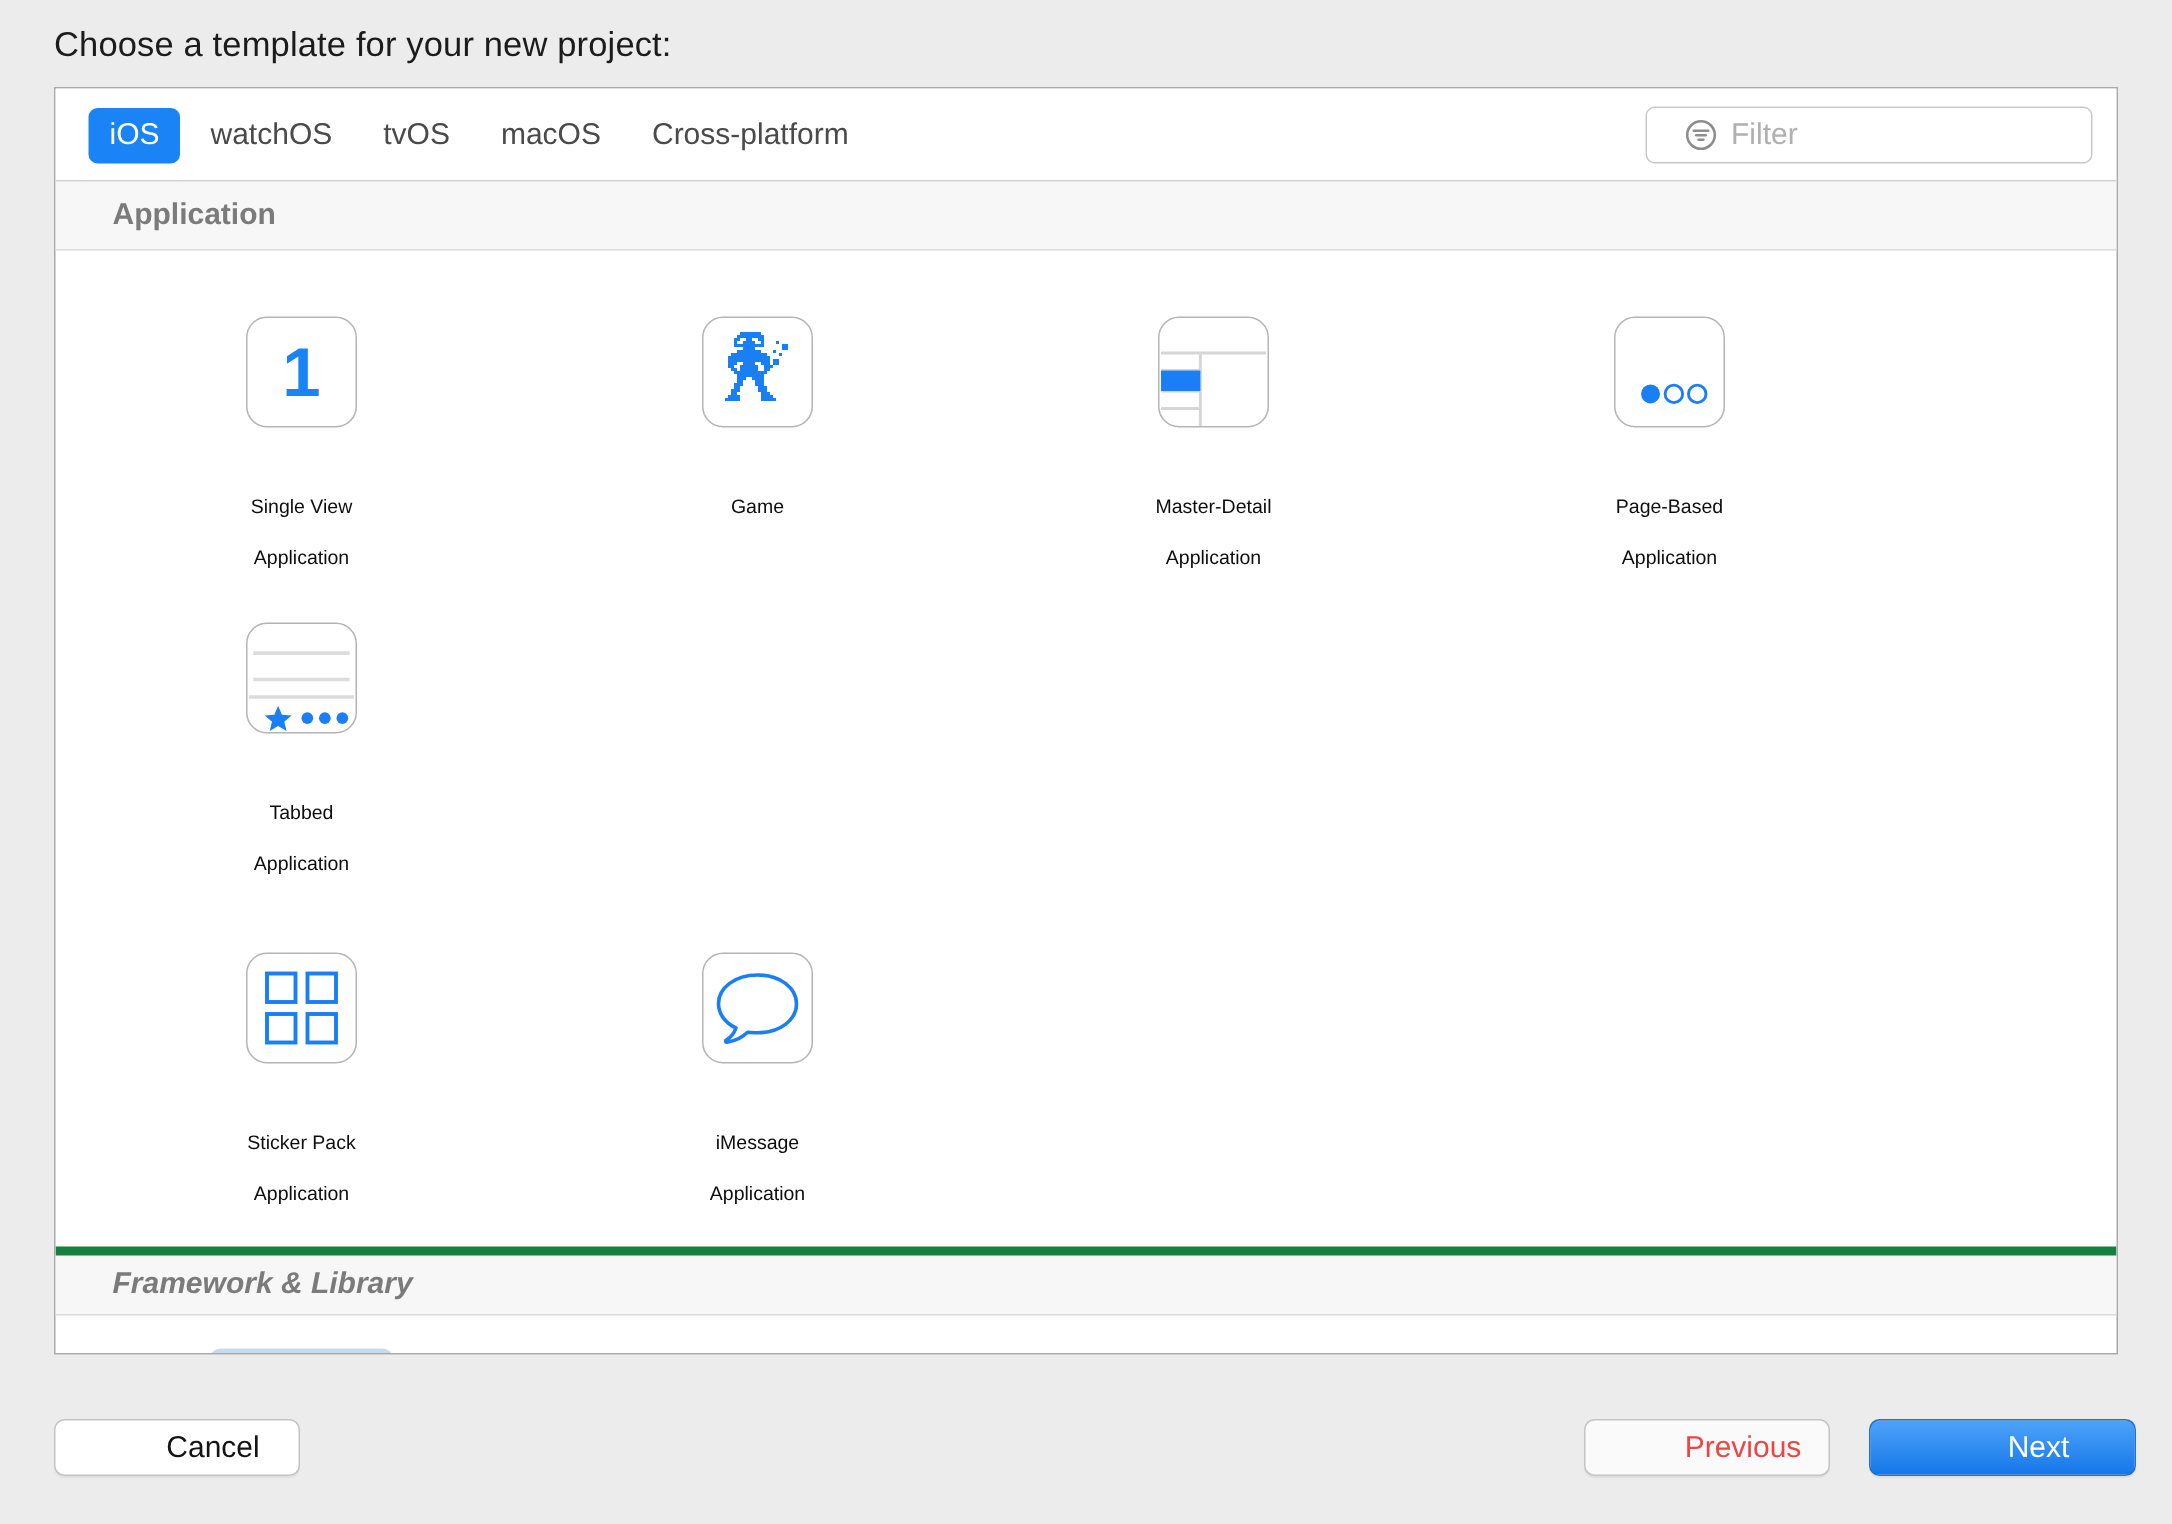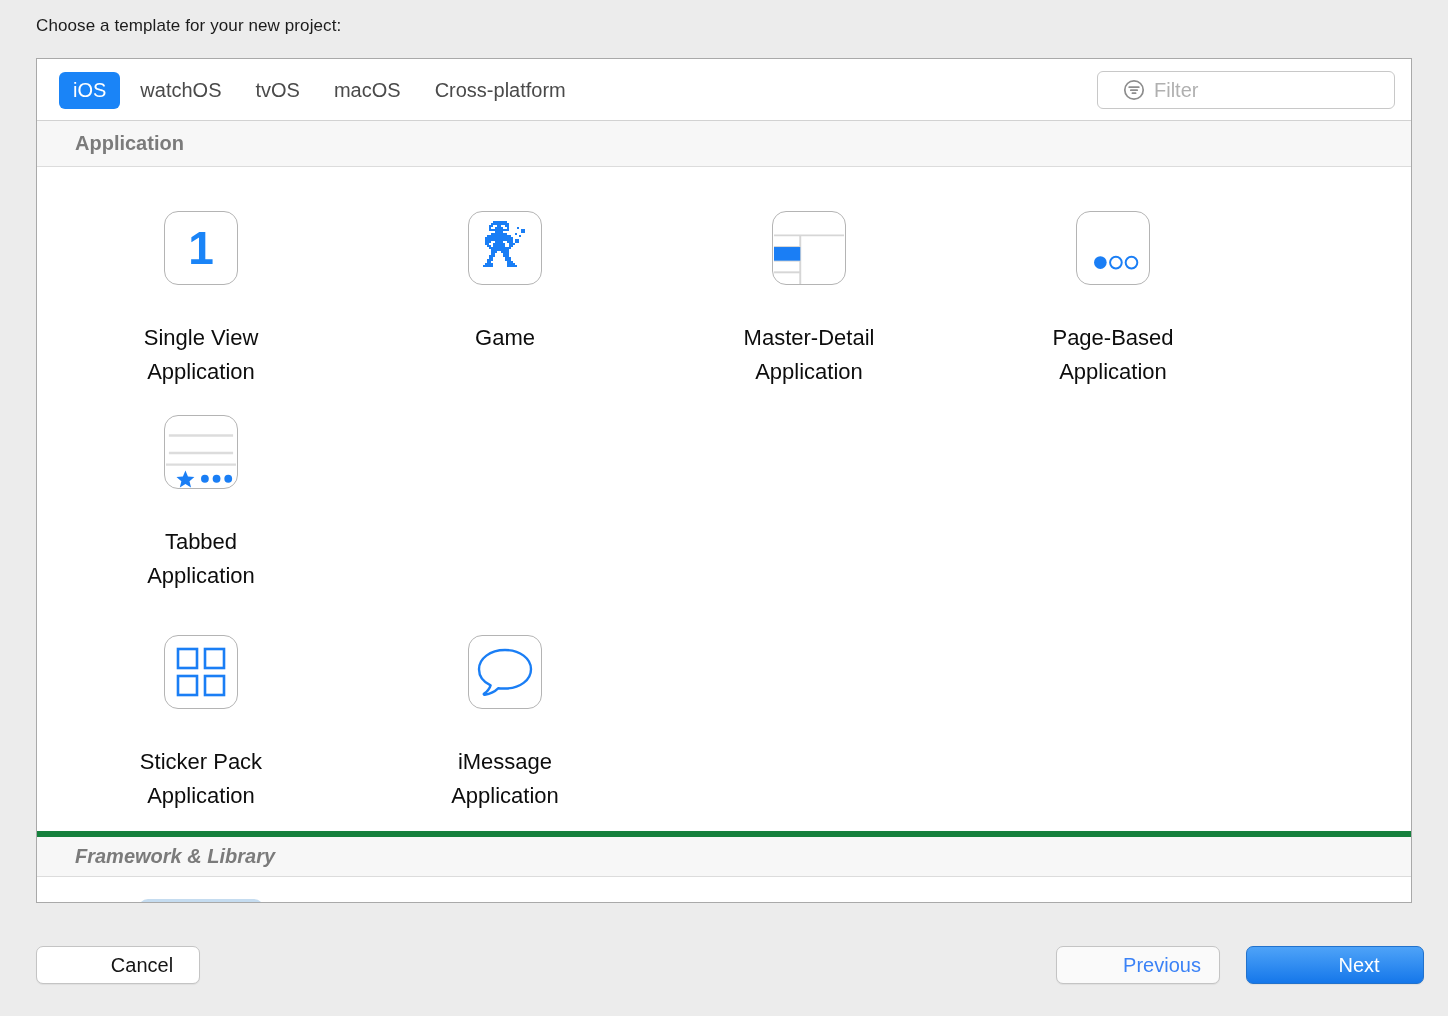--- a/index.html
+++ b/index.html
@@ -7,21 +7,21 @@
     margin: 0; padding: 0;
     width: 1448px; height: 1016px;
     background: #ececec;
     font-family: "Liberation Sans", sans-serif;
     -webkit-font-smoothing: antialiased;
   }
   #root { position: relative; width: 1448px; height: 1016px; overflow: hidden; }
 
   .prompt {
     position: absolute; left: 36px; top: 16px;
-    font-size: 17px; color: #1c1c1c; letter-spacing: .1px;
+    font-size: 23px; color: #1c1c1c; letter-spacing: .1px;
   }
 
   .panel {
     position: absolute; left: 36px; top: 58px;
     width: 1376px; height: 845px;
     background: #ffffff;
     border: 1px solid #a9a9a9;
     overflow: hidden;
   }
 
@@ -75,38 +75,38 @@
     position: relative;
   }
   .thumb.outline { border: 1.6px solid #b4b4b4; background: #fff; }
   .thumb-wrap {
     width: 126px; height: 118px; border-radius: 10px;
     display: flex; align-items: center; justify-content: center;
   }
   .thumb-wrap.sel { background: #c5dcf0; }
   .label {
     margin-top: 14px; text-align: center;
-    font-size: 22px; line-height: 34px; color: #0d0d0d;
+    font-size: 13px; line-height: 34px; color: #0d0d0d;
     padding: 0 10px; border-radius: 8px; white-space: pre-line;
   }
 
   .app-grid .cell { padding-bottom: 4px; }
   .row-gap { height: 16px; width: 100%; }
 
   
   .btn {
     position: absolute; height: 38px;
     border-radius: 7px; font-size: 20px;
     display: flex; align-items: center; justify-content: center;
     border: 1px solid #c4c4c4; background: #fff; color: #141414;
     box-shadow: 0 1px 1px rgba(0,0,0,.06);
     padding-left: 48px;
   }
   #cancel-btn { left: 36px; top: 946px; width: 164px; }
-  #prev-btn { left: 1056px; top: 946px; width: 164px; color: #3b82f6; background: #fafafa; }
+  #prev-btn { left: 1056px; top: 946px; width: 164px; color: #ef4444; background: #fafafa; }
   #next-btn {
     left: 1246px; top: 946px; width: 178px;
     background: linear-gradient(#4ea3f8, #1577ea);
     border: 1px solid #2272cc; color: #fff;
   }
 </style>
 </head>
 <body>
 
 <div id="root">

